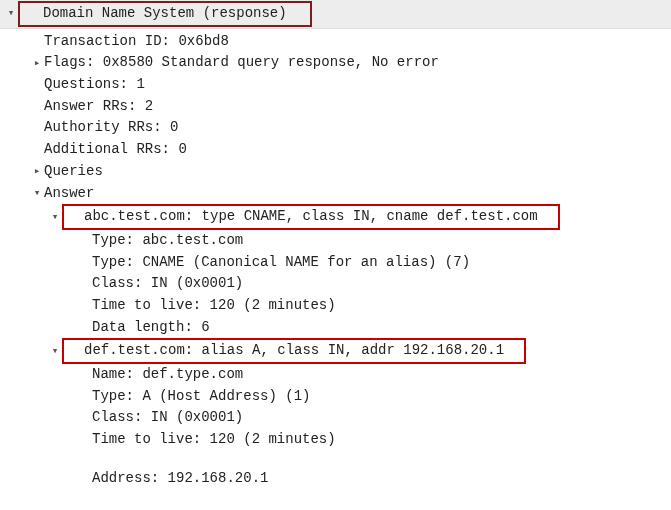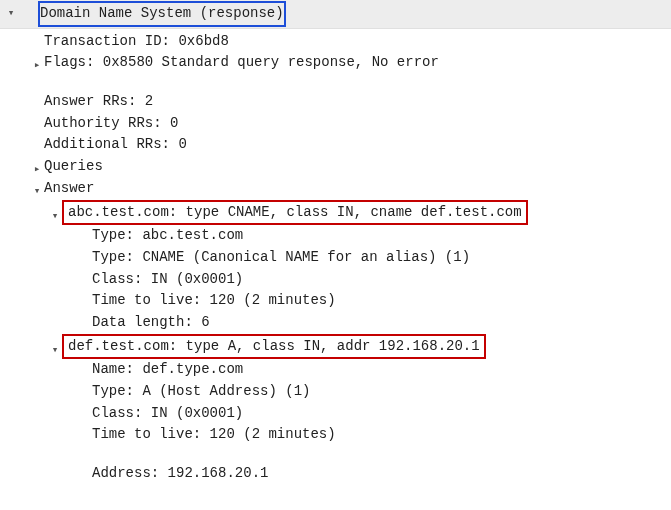--- a/index.html
+++ b/index.html
@@ -19,49 +19,48 @@
     align-items: center;
   }
   .root-header .caret {
     width: 14px;
     display: inline-block;
     color: #555;
     font-size: 11px;
     user-select: none;
   }
   .root-header .label {
-    border: 2px solid #1d4ed8;
-    padding: 0px 0;
-    margin-left: 20px;
+    border: 2px solid #7f1d1d;
+    padding: 0px 23px;
   }
   .tree {
     padding-top: 2px;
   }
   .row {
     display: flex;
-    align-items: flex-end;
+    align-items: center;
     white-space: nowrap;
   }
   .caret {
     width: 14px;
     display: inline-block;
     color: #555;
     font-size: 11px;
     text-align: center;
     user-select: none;
     flex: none;
   }
   .caret.blank { color: transparent; }
   .ind { display:inline-block; flex:none; }
   .ind-1 { width: 30px; }
   .ind-2 { width: 48px; }
   .ind-3 { width: 78px; }
   .hl {
     border: 2px solid #c40000;
-    padding: 0px 4px;
+    padding: 0px 20px;
     display: inline-block;
   }
 </style>
 </head>
 <body>
 
 <div class="root-header">
   <span class="caret">▾</span>
   <span class="label">Domain Name System (response)</span>
 </div>
@@ -76,20 +75,21 @@
 
   <div class="row">
     <span class="ind ind-1"></span>
       <span class="caret">▸</span>
     <span>Flags: 0x8580 Standard query response, No error</span>
   </div>
 
   <div class="row">
     <span class="ind ind-1"></span>
       <span class="caret blank">▾</span>
+    <span>Questions: 1</span>
   </div>
 
   <div class="row">
     <span class="ind ind-1"></span>
       <span class="caret blank">▾</span>
     <span>Answer RRs: 2</span>
   </div>
 
   <div class="row">
     <span class="ind ind-1"></span>
@@ -121,42 +121,42 @@
     <span class="hl">abc.test.com: type CNAME, class IN, cname def.test.com</span>
   </div>
   <div class="row">
     <span class="ind ind-3"></span>
       <span class="caret blank">▾</span>
     <span>Type: abc.test.com</span>
   </div>
   <div class="row">
     <span class="ind ind-3"></span>
       <span class="caret blank">▾</span>
-    <span>Type: CNAME (Canonical NAME for an alias) (1)</span>
+    <span>Type: CNAME (Canonical NAME for an alias) (7)</span>
   </div>
   <div class="row">
     <span class="ind ind-3"></span>
       <span class="caret blank">▾</span>
     <span>Class: IN (0x0001)</span>
   </div>
   <div class="row">
     <span class="ind ind-3"></span>
       <span class="caret blank">▾</span>
     <span>Time to live: 120 (2 minutes)</span>
   </div>
   <div class="row">
     <span class="ind ind-3"></span>
       <span class="caret blank">▾</span>
     <span>Data length: 6</span>
   </div>
 
   <div class="row">
     <span class="ind ind-2"></span>
       <span class="caret">▾</span>
-    <span class="hl">def.test.com: type A, class IN, addr 192.168.20.1</span>
+    <span class="hl">def.test.com: alias A, class IN, addr 192.168.20.1</span>
   </div>
   <div class="row">
     <span class="ind ind-3"></span>
       <span class="caret blank">▾</span>
     <span>Name: def.type.com</span>
   </div>
   <div class="row">
     <span class="ind ind-3"></span>
       <span class="caret blank">▾</span>
     <span>Type: A (Host Address) (1)</span>

